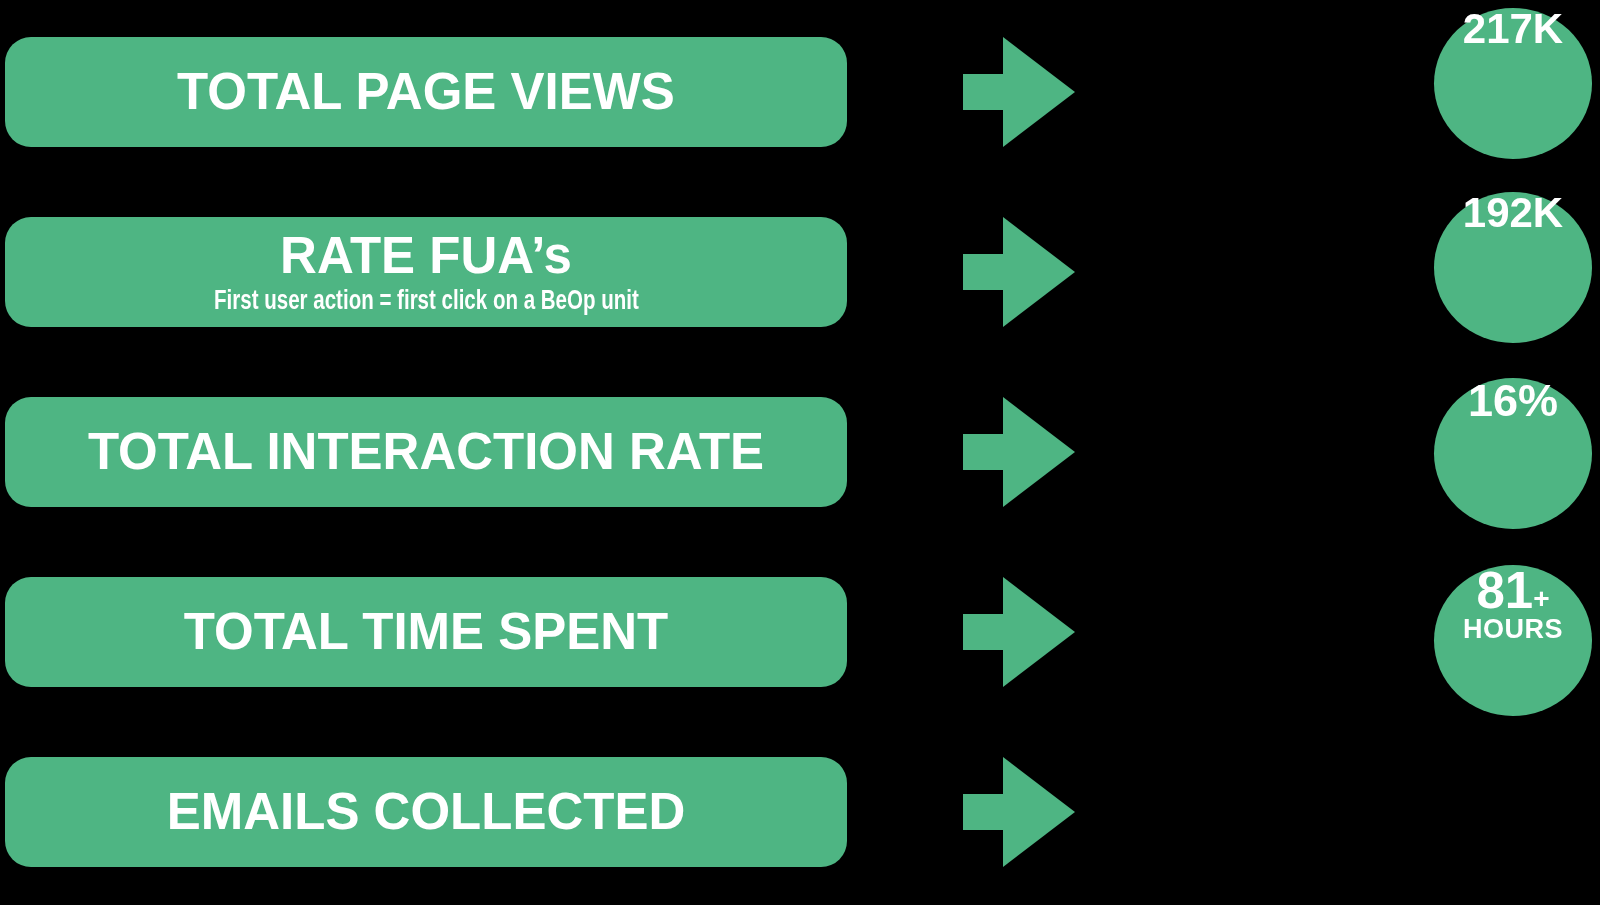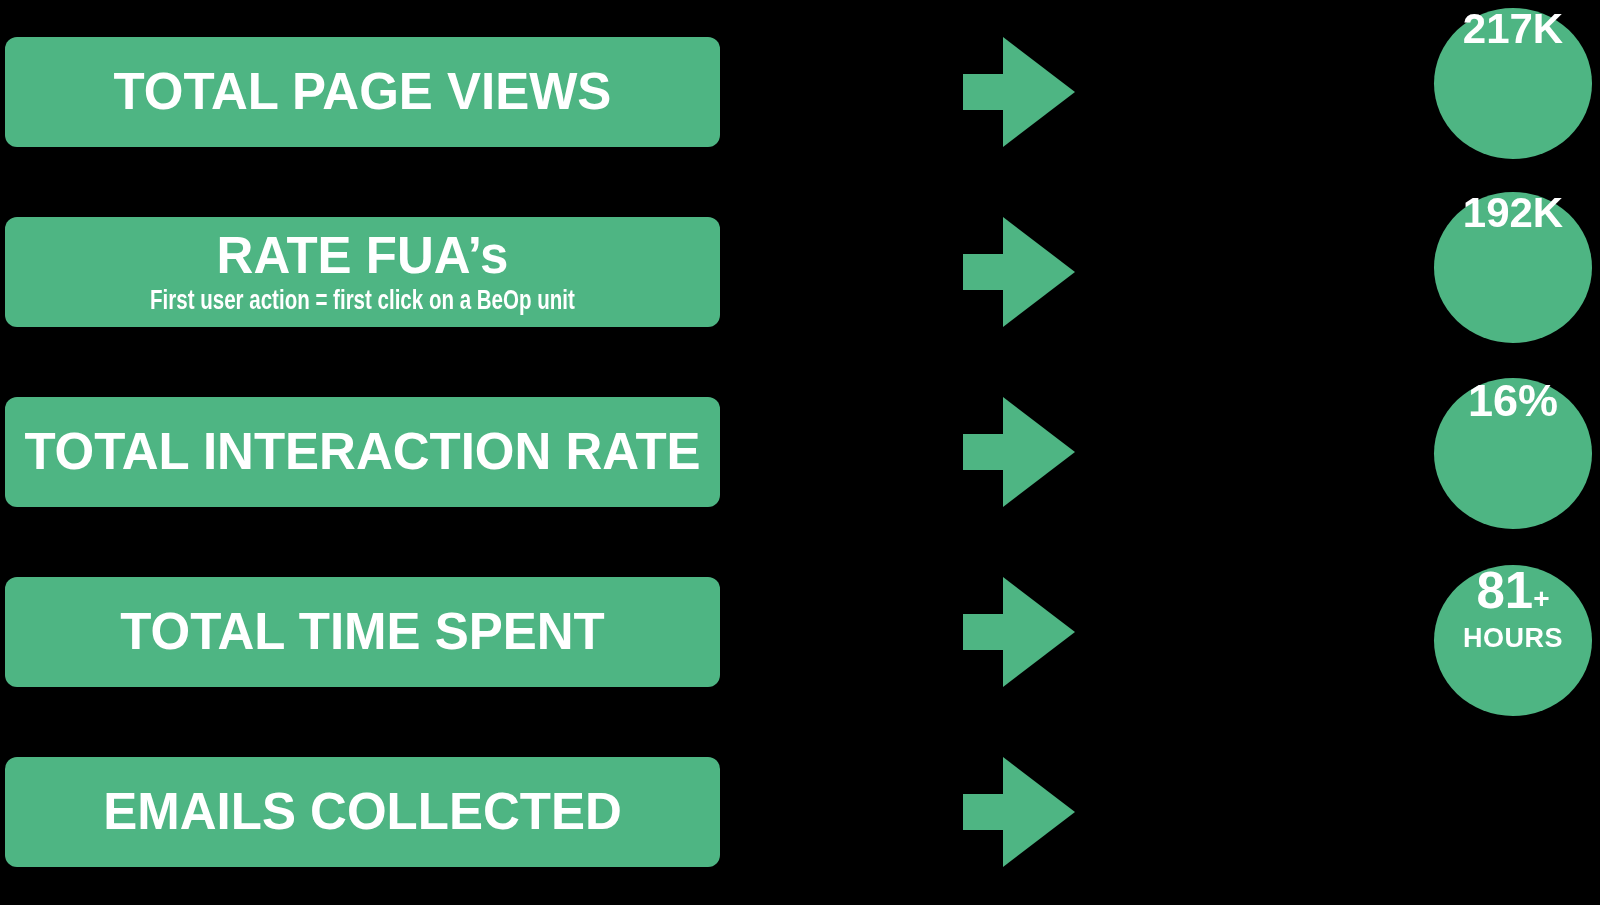--- a/index.html
+++ b/index.html
@@ -17,23 +17,23 @@
   }
   .row{position:absolute;left:0;width:1600px;height:110px;}
   .row-0{top:37px}
   .row-1{top:217px}
   .row-2{top:397px}
   .row-3{top:577px}
   .row-4{top:757px}
 
   .box{
     position:absolute;left:5px;top:0;
-    width:715px;height:110px;
+    width:842px;height:110px;
     background:var(--green);
-    border-radius:12px;
+    border-radius:26px;
     display:flex;flex-direction:column;align-items:center;justify-content:center;
     color:var(--fg);text-align:center;
   }
   .box-title{
     font-weight:bold;font-size:51px;line-height:1.02;
     white-space:nowrap;
   }
   .box-sub{
     font-weight:bold;font-size:27px;line-height:1;
     margin-top:5px;white-space:nowrap;
@@ -64,21 +64,21 @@
   .row-1 .circle{top:-25px}
   .row-2 .circle{top:-19px}
   .row-3 .circle{top:-12px}
   .row-4 .circle{top:-5px}
 
   .value{font-weight:bold;font-size:42px;line-height:1;white-space:nowrap;}
   .row-2 .value{font-size:45px;}
   .row-3 .value{font-size:51px;}
   .row-4 .value{font-size:48px;}
   .value .plus{font-size:.55em;}
-  .value-sub{font-weight:bold;font-size:27px;line-height:1;margin-top:9px;letter-spacing:.5px;}
+  .value-sub{font-weight:bold;font-size:27px;line-height:1;margin-top:0;letter-spacing:.5px;}
 </style>
 </head>
 <body>
 
 <div class="stage">
 
     <div class="row row-0">
       <div class="box">
         <div class="box-title">TOTAL PAGE VIEWS</div>
 

